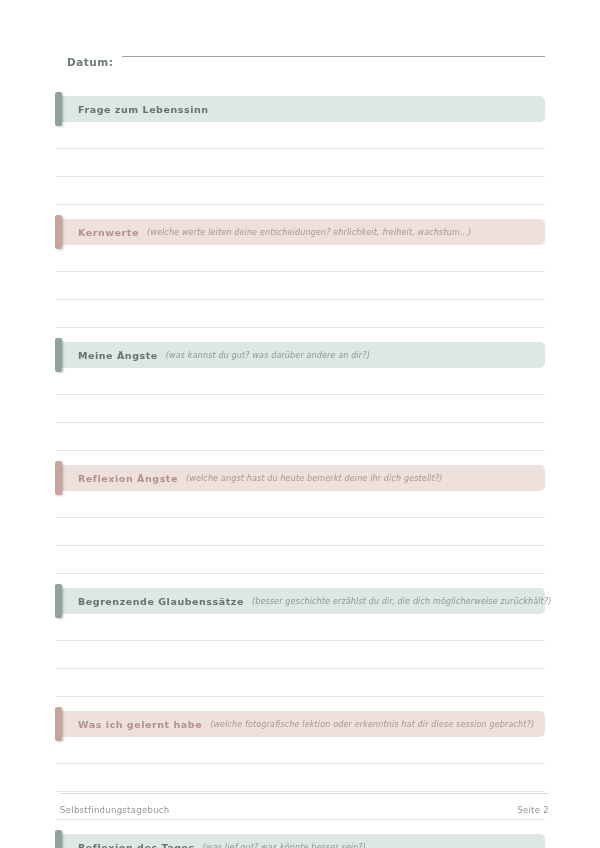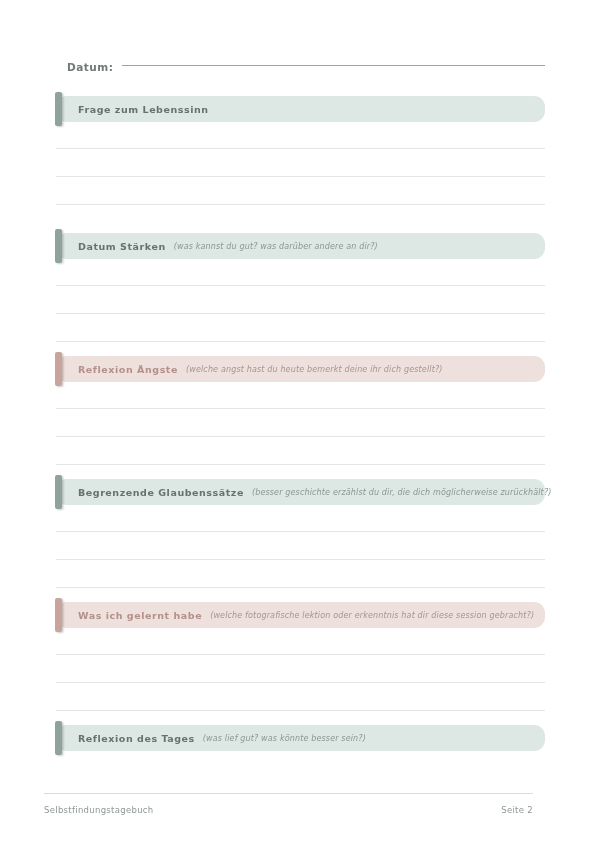--- a/index.html
+++ b/index.html
@@ -26,21 +26,21 @@
   .content {
     position: absolute;
     left: 56px;
     top: 56px;
     width: 489px;
   }
 
   
   .date-row {
     display: flex;
-    align-items: center;
+    align-items: flex-start;
     height: 22px;
     margin-bottom: 18px;
     padding-left: 11px;
   }
   .date-label {
     font-size: 10.5px;
     font-weight: bold;
     letter-spacing: 0.5px;
     color: #6f7b78;
     white-space: nowrap;
@@ -55,21 +55,21 @@
   }
 
   
   .section {
     margin-bottom: 0;
   }
 
   .band {
     position: relative;
     height: 26px;
-    border-radius: 11px;
+    border-radius: 5px;
     display: flex;
     align-items: center;
     padding-left: 22px;
     box-sizing: border-box;
     overflow: visible;
   }
   .band.green { background: #dde7e3; }
   .band.pink  { background: #eee0dd; }
 
   .tab {
@@ -115,21 +115,21 @@
     height: 26px;
   }
 
   .gap {
     height: 14px;
   }
 
   
   .footer {
     position: absolute;
-    left: 44px;
+    left: 60px;
     top: 793px;
     width: 489px;
   }
   .footer-rule {
     height: 1px;
     background: #d8dcdb;
     margin-bottom: 11px;
   }
   .footer-row {
     display: flex;
@@ -160,25 +160,37 @@
             <div class="tab green"></div>
             <span class="sec-title green">Frage zum Lebenssinn</span>
           </div>
           <div class="lines">
             <div class="wline first"></div>
             <div class="wline"></div>
             <div class="wline"></div>
           </div>
         </div>
         <div class="gap"></div>
-        <div class="gap"></div>
-        <div class="section">
-          <div class="band green">
-            <div class="tab green"></div>
-            <span class="sec-title green">Datum Stärken</span>
+        <div class="section">
+          <div class="band pink">
+            <div class="tab pink"></div>
+            <span class="sec-title pink">Kernwerte</span>
+            <span class="sec-hint pink">(welche werte leiten deine entscheidungen? ehrlichkeit, freiheit, wachstum...)</span>
+          </div>
+          <div class="lines">
+            <div class="wline first"></div>
+            <div class="wline"></div>
+            <div class="wline"></div>
+          </div>
+        </div>
+        <div class="gap"></div>
+        <div class="section">
+          <div class="band green">
+            <div class="tab green"></div>
+            <span class="sec-title green">Meine Ängste</span>
             <span class="sec-hint green">(was kannst du gut? was darüber andere an dir?)</span>
           </div>
           <div class="lines">
             <div class="wline first"></div>
             <div class="wline"></div>
             <div class="wline"></div>
           </div>
         </div>
         <div class="gap"></div>
         <div class="section">

